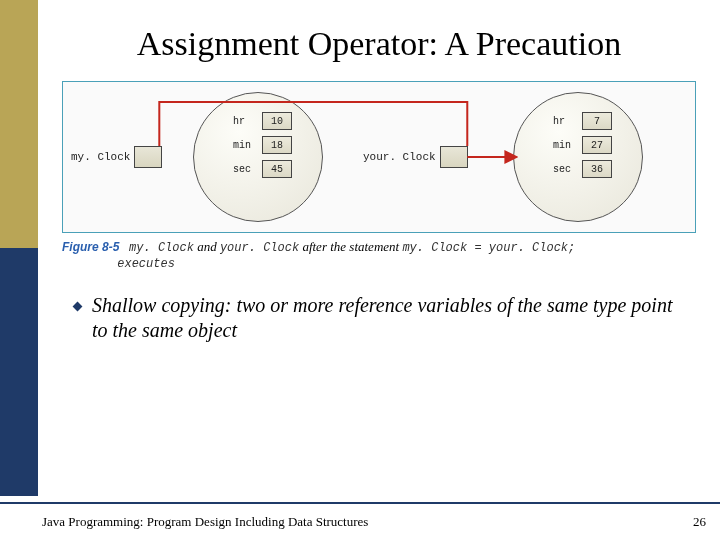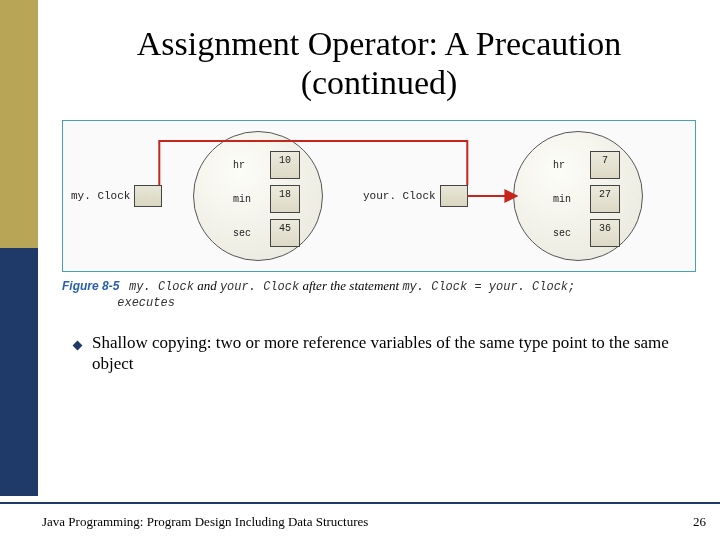--- a/index.html
+++ b/index.html
@@ -79,39 +79,39 @@
     font-size: 10px;
     color: #222;
   }
   .fieldrow {
     display: flex;
     align-items: center;
     margin-bottom: 6px;
   }
   .fieldrow .lbl { width: 26px; text-align: left; margin-right: 3px; }
   .fieldrow .val {
-    width: 30px; height: 28px;
+    width: 30px; height: 18px;
     border: 1px solid #444;
     background: linear-gradient(#eceadc, #dcd9c6);
     text-align: center;
     line-height: 18px;
-    margin-left: 8px;
   }
   .caption {
     padding: 6px 24px 0 24px;
     font-size: 13px;
     font-style: italic;
   }
   .figlabel { color: #2a5fae; font-family: Arial, sans-serif; font-weight: bold; font-size: 12px; }
   .figcode { font-family: "Courier New", monospace; color: #333; font-size: 12px; }
   .bullets {
     margin: 22px 28px 0 36px;
-    font-size: 17px;
+    font-size: 20px;
     line-height: 1.25;
     color: #000;
+    font-style: italic;
   }
   .bullets .item { position: relative; padding-left: 18px; margin-bottom: 2px; }
   .bullets .item::before {
     content: "";
     position: absolute;
     left: 0;
     top: 10px;
     width: 7px; height: 7px;
     background: #1f3a68;
     transform: rotate(45deg);
@@ -141,21 +141,20 @@
 
 <div class="sidebar">
   <div class="gold"></div>
   <div class="navy"></div>
 </div>
 
 <div class="content">
 
   <h1 class="title">
     <span>Assignment Operator: A Precaution</span><br>
-    <span>(continued)</span>
   </h1>
 
   <div class="figure-wrap">
     <div class="figure">
 
       <div class="varbox" style="left:8px; top:64px;">
         <span>my. Clock</span>
         <span class="cell"></span>
       </div>
 

